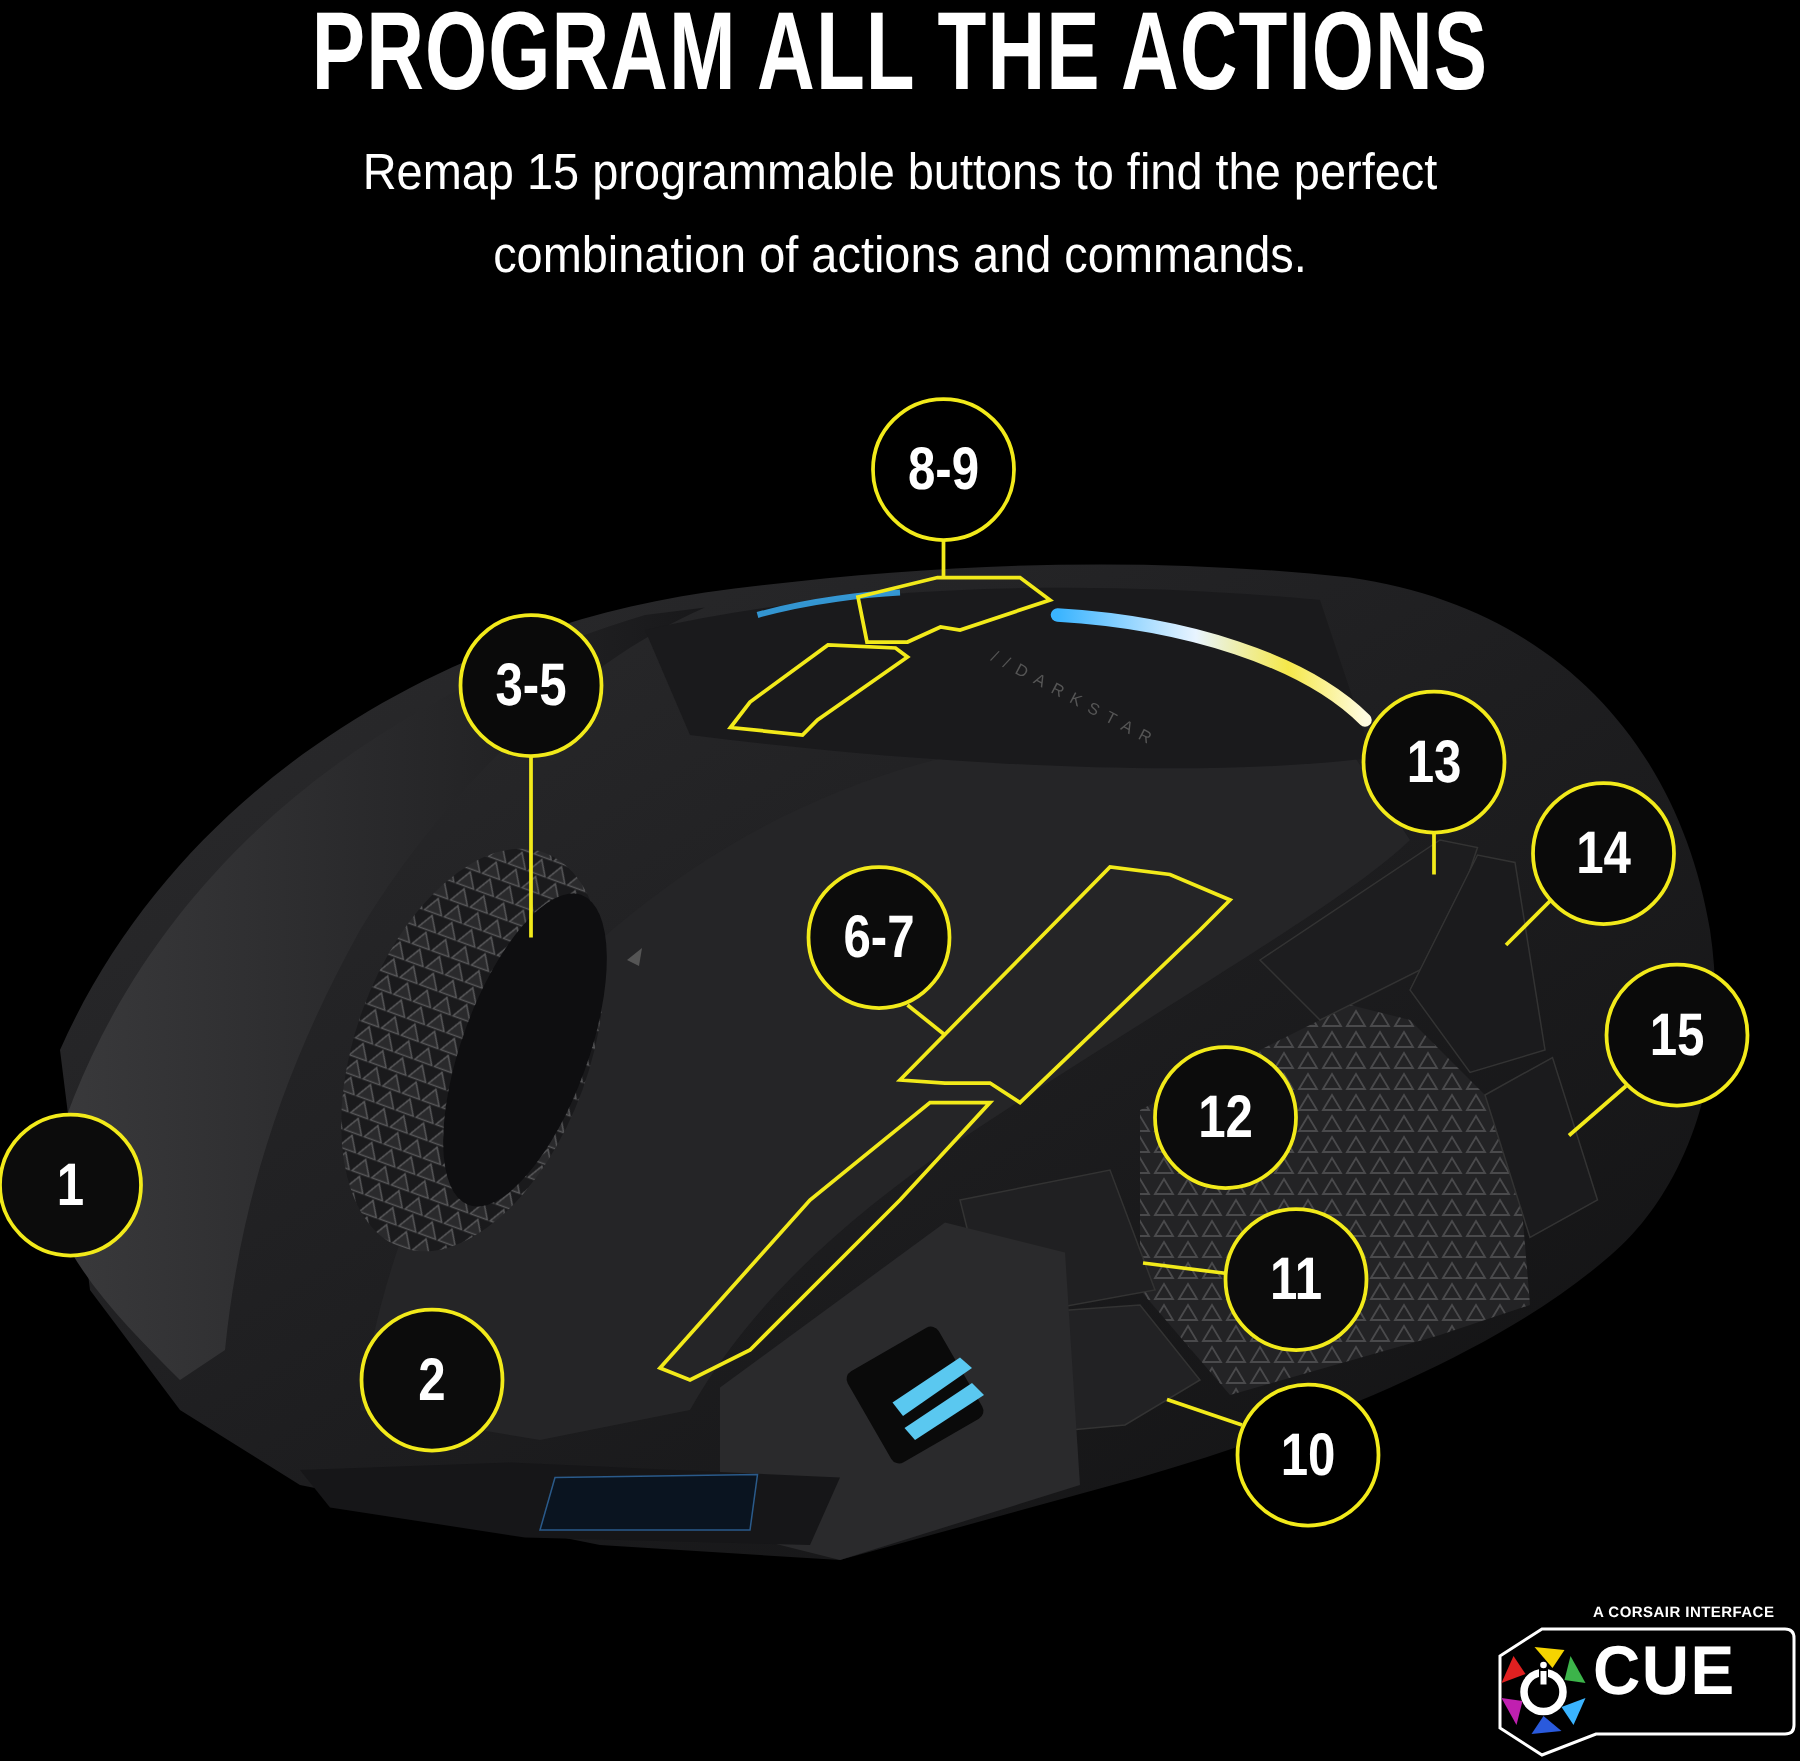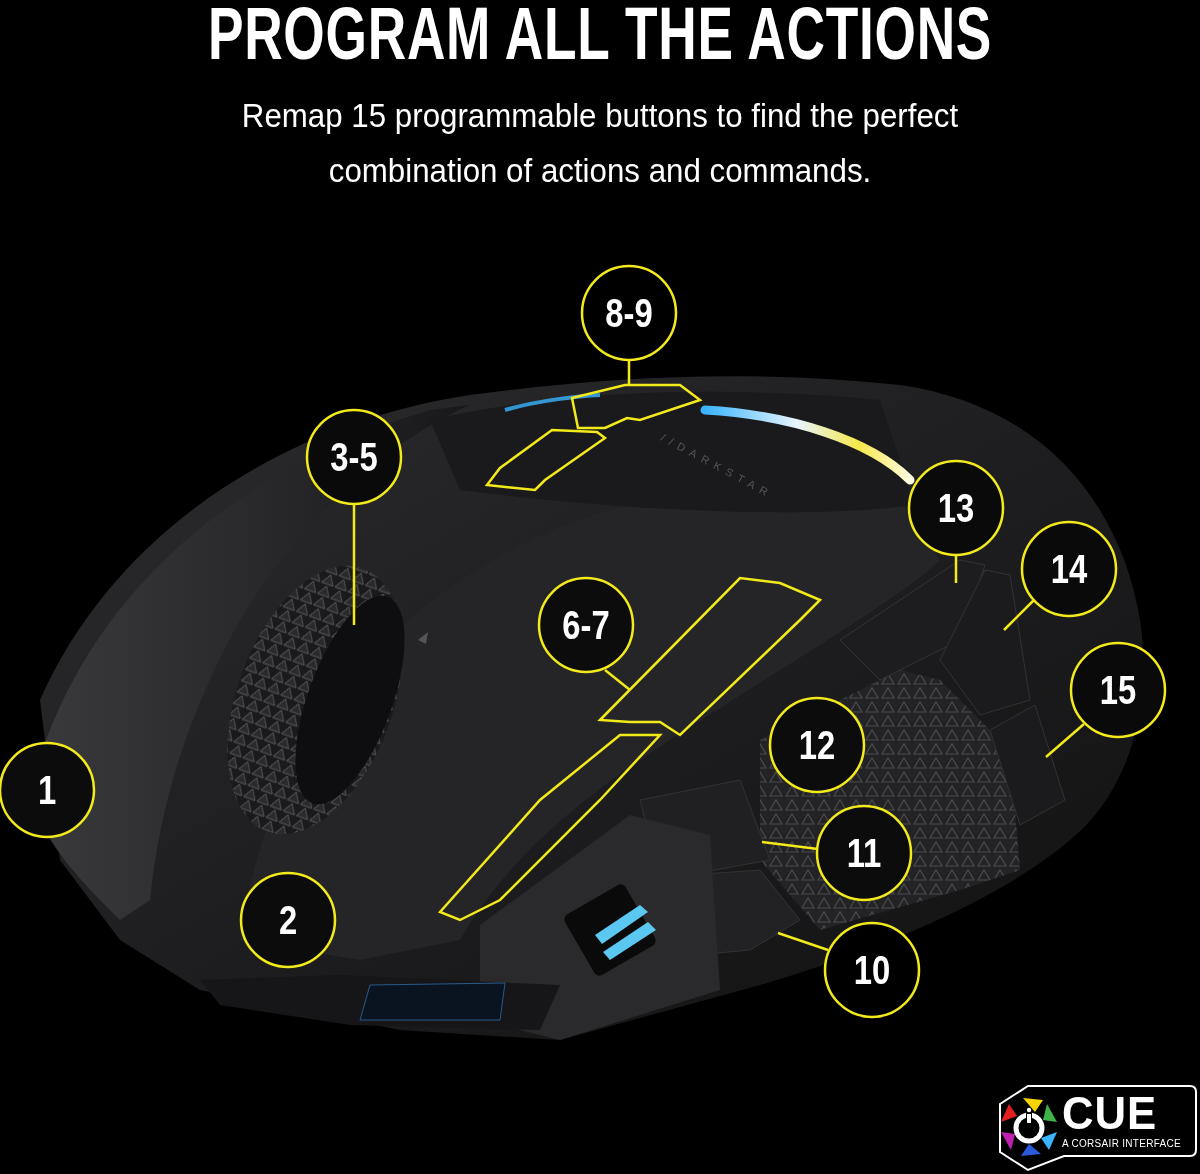--- a/index.html
+++ b/index.html
@@ -3,21 +3,21 @@
   <meta charset="utf-8">
   <style>
     html, body { margin:0; padding:0; background:#000; }
     body { width:1200px; height:1174px; position:relative; overflow:hidden; font-family:"Liberation Sans", sans-serif; color:#fff; }
     .title { position:absolute; left:0; top:-6px; width:1200px; text-align:center; font-family:"Liberation Sans", sans-serif; font-weight:700; font-size:74px; letter-spacing:1px; transform:scaleX(0.72); transform-origin:600px 0; line-height:80px; }
     .subtitle { position:absolute; left:0; top:88px; width:1200px; text-align:center; font-size:34px; line-height:55px; transform:scaleX(0.92); transform-origin:600px 0; }
     svg.stage { position:absolute; left:0; top:0; }
     .callout-label { position:absolute; width:94px; height:94px; display:flex; align-items:center; justify-content:center; font-family:"Liberation Sans", sans-serif; font-weight:700; font-size:40px; color:#fff; transform:scaleX(0.82); pointer-events:auto; }
     .logo { position:absolute; left:994px; top:1082px; width:204px; height:90px; }
     .logo-text { position:absolute; left:1062px; top:1088px; font-weight:700; font-size:46px; letter-spacing:1px; line-height:50px; transform:scaleX(0.95); transform-origin:0 0; }
-    .logo-sub { position:absolute; left:1062px; top:1138px; font-weight:400; font-size:10px; letter-spacing:0.3px; white-space:nowrap; }
+    .logo-sub { position:absolute; left:1062px; top:1070px; font-weight:700; font-size:10px; letter-spacing:0.3px; white-space:nowrap; }
   </style>
 </head>
 <body>
 
 <div class="title">PROGRAM ALL THE ACTIONS</div>
 <div class="subtitle">
   <div>Remap 15 programmable buttons to find the perfect</div>
   <div>combination of actions and commands.</div>
 </div>
 

